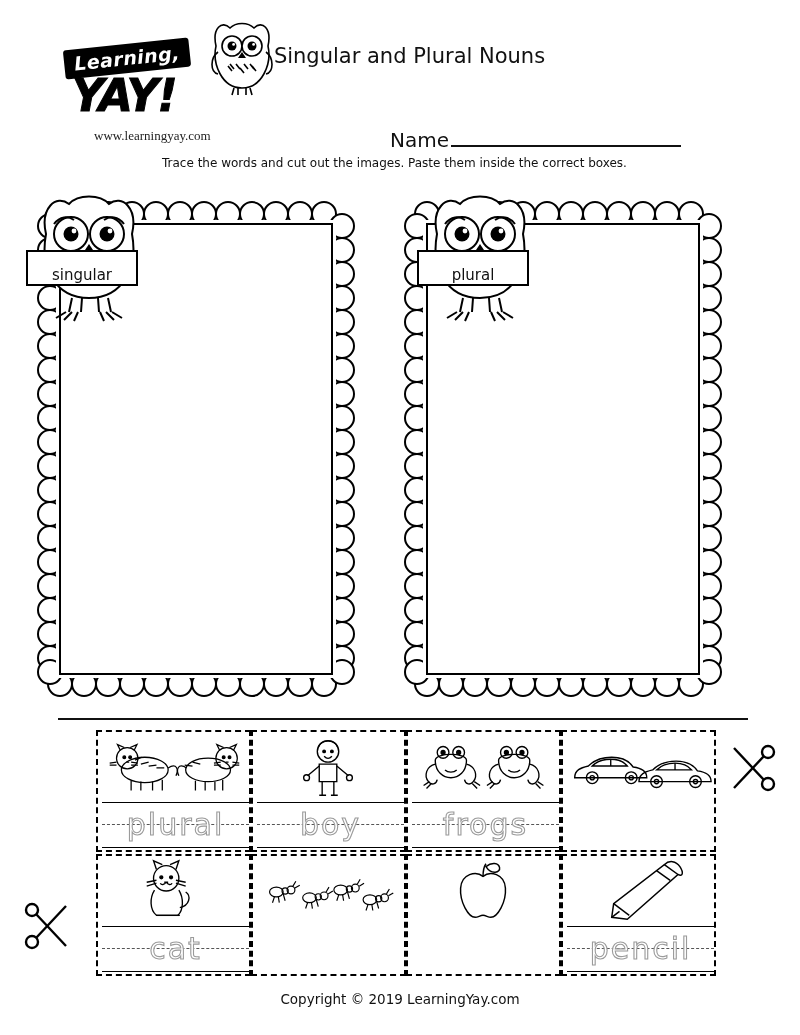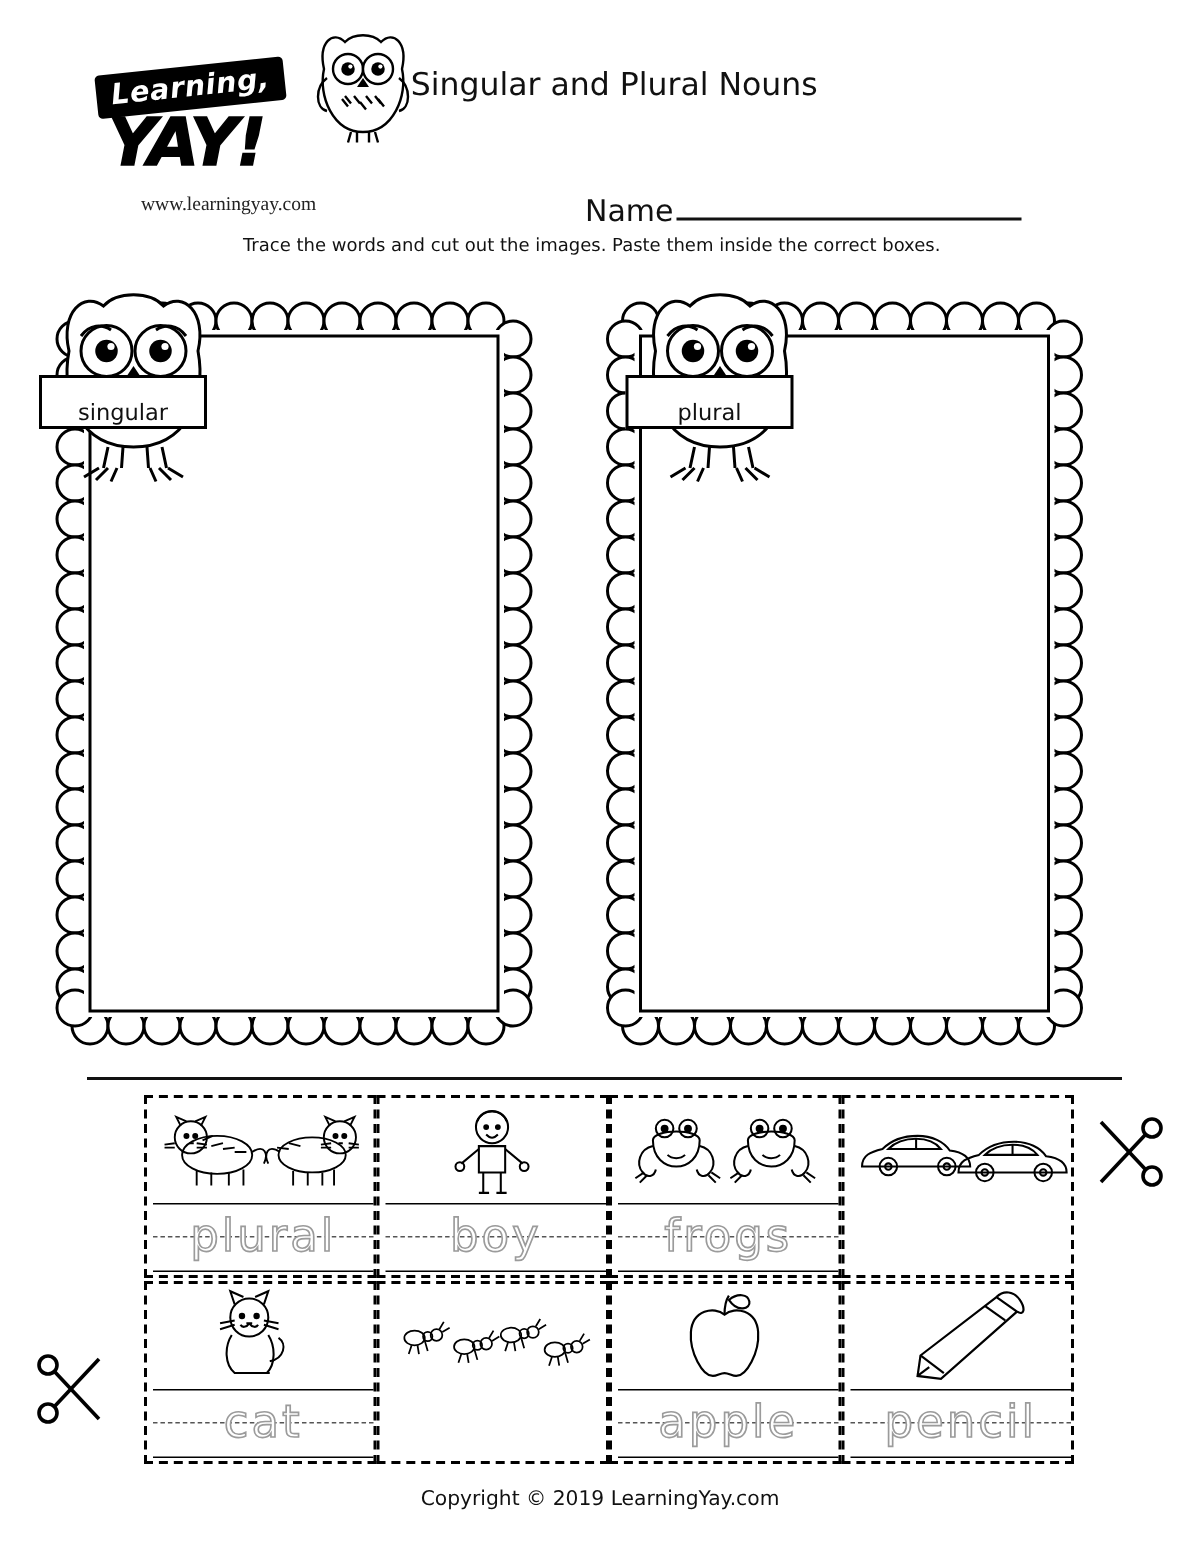--- a/index.html
+++ b/index.html
@@ -673,26 +673,20 @@
     </div>
 
     <div class="cut-cell c2">
       <svg class="cell-art" viewBox="0 0 155 66">
         <g fill="none" stroke="#000" stroke-width="1.5">
           <path d="M77 18 c-7 -6 -22 -3 -23 12 c-1 14 8 30 15 30 c3 0 5 -2 8 -2 c3 0 5 2 8 2 c7 0 16 -16 15 -30 c-1 -15 -16 -18 -23 -12 z"></path>
           <path d="M77 18 c0 -6 1 -10 3 -13"></path>
           <path d="M80 8 c6 -5 13 -4 14 1 c1 5 -8 8 -14 -1 z"></path>
         </g>
       </svg>
-      <div class="cell-lines">
-        <div class="rule-top"></div>
-        <div class="rule-mid"></div>
-        <div class="rule-bottom"></div>
-        <div class="trace-word">apple</div>
-      </div>
     </div>
 
     <div class="cut-cell c3">
       <svg class="cell-art" viewBox="0 0 155 66">
         <g fill="none" stroke="#000" stroke-width="1.5">
           <path d="M104 6 l14 10 l-52 46 l-16 -2 l2 -14 z"></path>
           <path d="M96 12 l14 10"></path>
           <path d="M52 46 l16 12"></path>
           <path d="M50 60 l8 -6"></path>
           <path d="M104 6 c5 -5 12 -4 16 2 c4 6 3 11 -2 8"></path>

